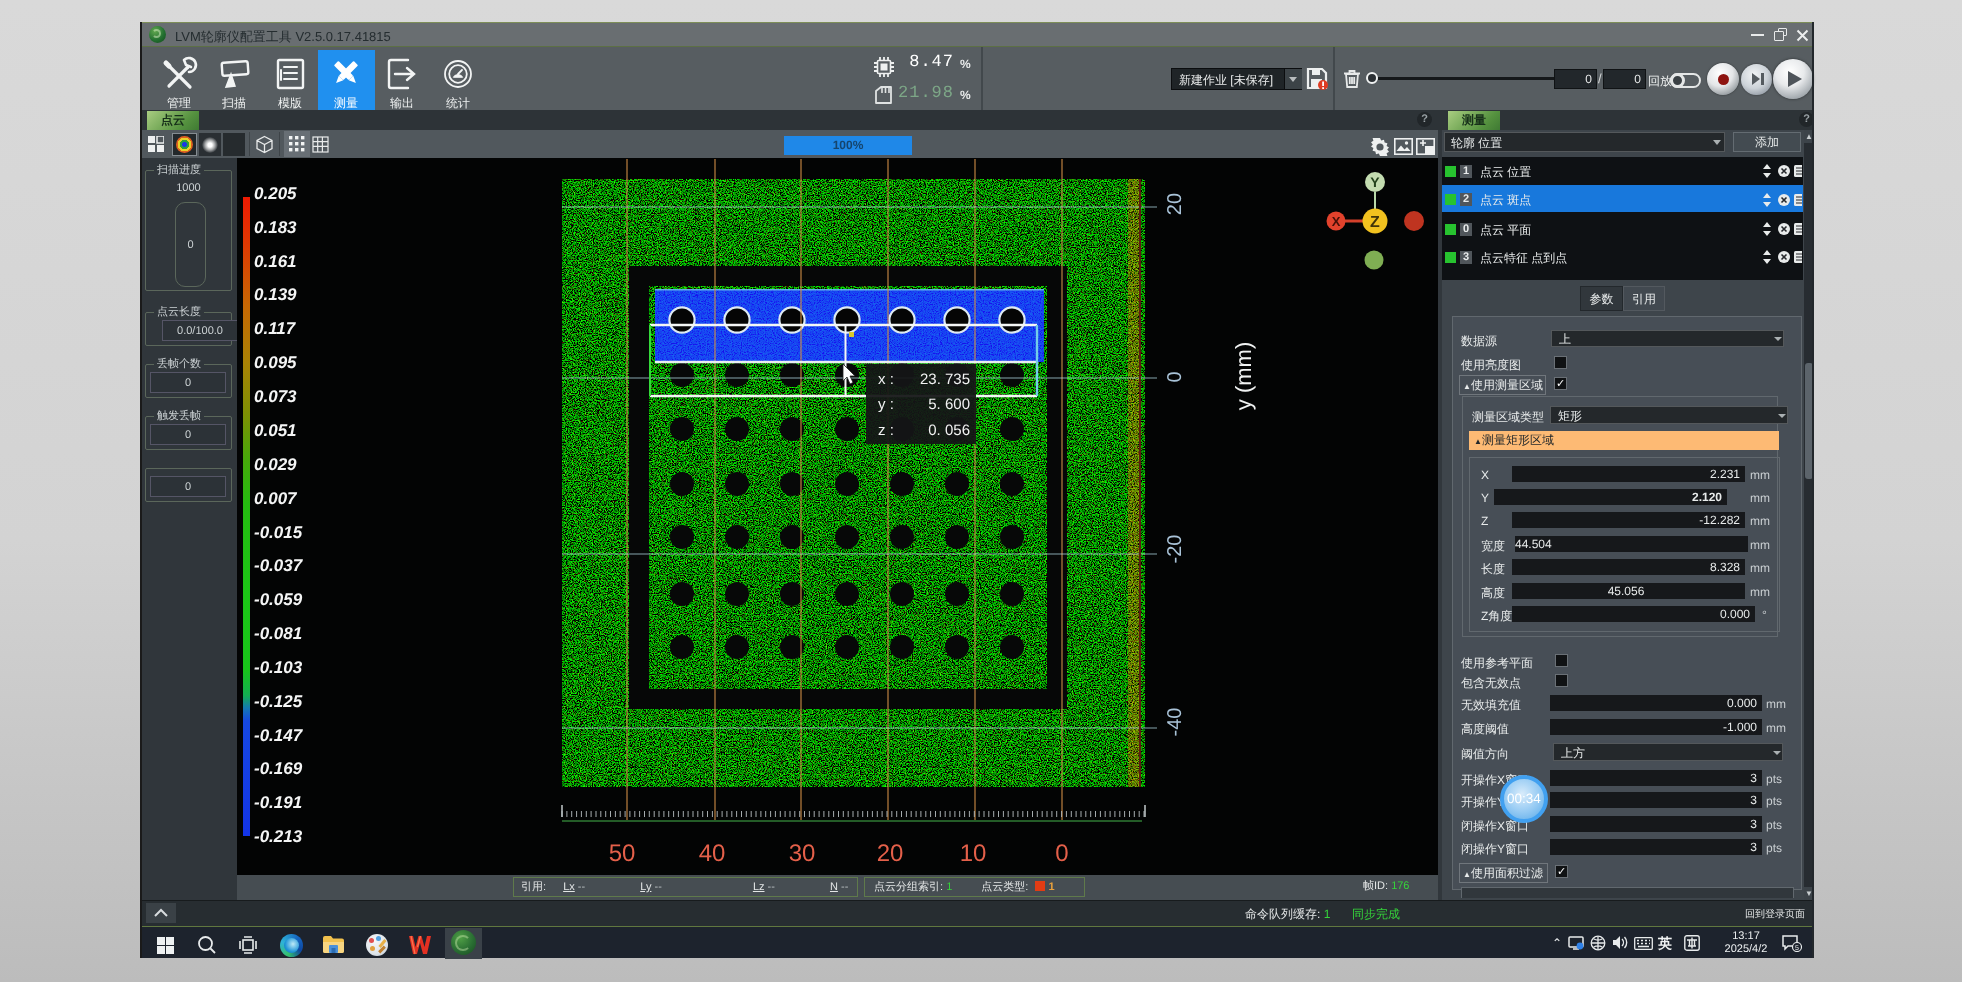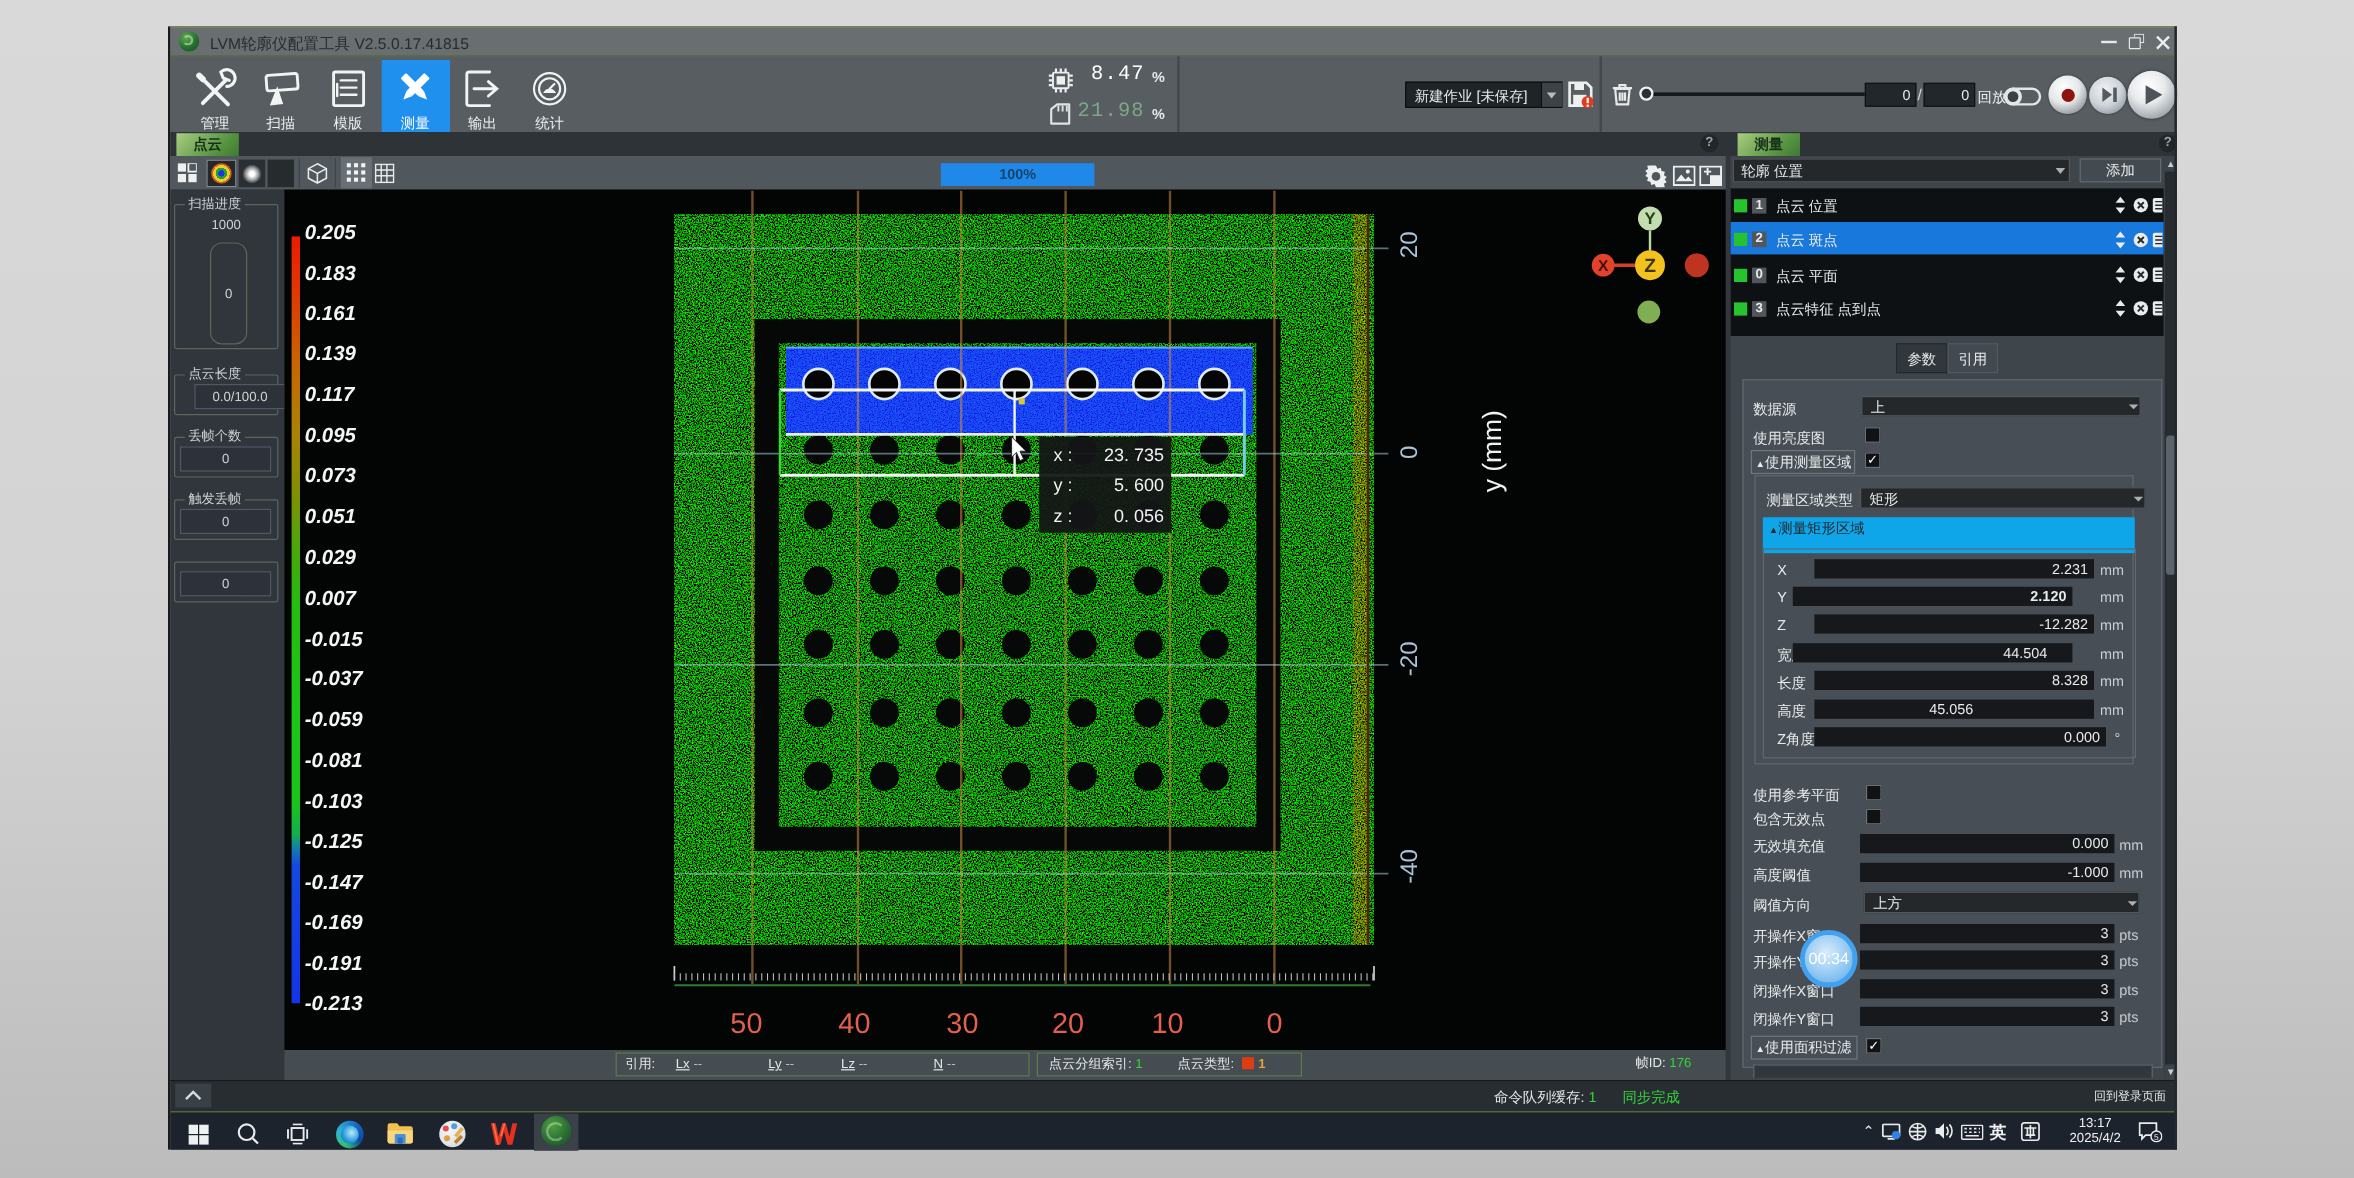--- a/index.html
+++ b/index.html
@@ -420,21 +420,21 @@
       <circle cx="1137" cy="102" r="9.5" fill="#7fae53"></circle>
     </g>
   </svg>
   </div>
 
   <div id="infostrip" class="abs" style="left:95px;top:853px;width:1201px;height:25px;background:#464d52;font-size:11px;color:#e4e7e7;">
     <div class="abs" style="left:276px;top:2px;width:345px;height:20px;border:1px solid #5f7a4b;line-height:19px;">
       <span style="margin-left:7px;">引用:</span>
       <span style="margin-left:14px;text-decoration:underline;">Lx</span> <span style="color:#b9bfc1;">--</span>
       <span style="margin-left:52px;text-decoration:underline;">Ly</span> <span style="color:#b9bfc1;">--</span>
-      <span style="text-decoration:underline;padding-left:36px;">Lz</span> <span style="color:#b9bfc1;">--</span>
+      <span style="margin-left:52px;text-decoration:underline;padding-left:36px;">Lz</span> <span style="color:#b9bfc1;">--</span>
       <span style="margin-left:52px;text-decoration:underline;">N</span> <span style="color:#b9bfc1;">--</span>
     </div>
     <div class="abs" style="left:627px;top:2px;width:221px;height:20px;border:1px solid #5f7a4b;line-height:19px;">
       <span style="margin-left:9px;">点云分组索引:</span> <span style="color:#35d43a;">1</span>
       <span style="margin-left:26px;">点云类型:</span>
       <span style="display:inline-block;width:10px;height:10px;background:#e03c14;vertical-align:-1px;margin-left:4px;"></span>
       <span style="color:#e8a03c;font-weight:bold;"> 1</span>
     </div>
     <div class="abs" style="left:1126px;top:4px;">帧ID: <span style="color:#35d43a;">176</span></div>
   </div>
@@ -522,33 +522,33 @@
       <div class="abs" style="left:101px;top:39px;width:13px;height:13px;background:#101214;border:1px solid #6a7076;"></div>
       <div class="abs" style="left:6px;top:58px;width:87px;height:20px;border:1px solid #70767c;line-height:19px;"><span style="margin-left:3px;font-size:8px;">▲</span>使用测量区域</div>
       <div class="abs" style="left:101px;top:60px;width:13px;height:13px;background:#101214;border:1px solid #6a7076;color:#fff;font-size:11px;text-align:center;line-height:13px;">✓</div>
 
       <div class="abs" style="left:9px;top:79px;width:316px;height:241px;border:1px solid #61686e;">
         <div class="abs" style="left:9px;top:12px;">测量区域类型</div>
         <div class="abs" style="left:87px;top:9px;width:238px;height:18px;background:#24282b;border:1px solid #54585b;">
           <span class="abs" style="left:7px;top:1px;">矩形</span>
           <div class="abs" style="left:227px;top:7px;width:0;height:0;border-left:4px solid transparent;border-right:4px solid transparent;border-top:4px solid #aab0b2;"></div>
         </div>
-        <div class="abs" style="left:6px;top:34px;width:310px;height:30px;background:#0ea5e9;color:#23282b;line-height:19px;"><span style="margin-left:5px;font-size:8px;">▲</span>测量矩形区域</div>
+        <div class="abs" style="left:6px;top:34px;width:310px;height:19px;background:#fdba74;color:#23282b;line-height:19px;"><span style="margin-left:5px;font-size:8px;">▲</span>测量矩形区域</div>
         <div class="abs" style="left:6px;top:60px;width:311px;height:175px;border:1px solid #61686e;">
           <div class="abs" style="left:11px;top:10px;">X</div>
           <div class="abs" style="left:42px;top:8px;width:233px;height:16px;background:#16181b;text-align:right;line-height:16px;padding-right:5px;">2.231</div>
           <div class="abs" style="left:280px;top:10px;color:#c9ced1;">mm</div>
           <div class="abs" style="left:11px;top:33px;">Y</div>
           <div class="abs" style="left:24px;top:31px;width:233px;height:16px;background:#16181b;text-align:right;line-height:16px;padding-right:5px;font-weight:bold;">2.120</div>
           <div class="abs" style="left:280px;top:33px;color:#c9ced1;">mm</div>
           <div class="abs" style="left:11px;top:56px;">Z</div>
           <div class="abs" style="left:42px;top:54px;width:233px;height:16px;background:#16181b;text-align:right;line-height:16px;padding-right:5px;">-12.282</div>
           <div class="abs" style="left:280px;top:56px;color:#c9ced1;">mm</div>
           <div class="abs" style="left:11px;top:80px;">宽度</div>
-          <div class="abs" style="left:24px;top:78px;width:233px;height:16px;background:#16181b;text-align:right;line-height:16px;padding-right:21px;">44.504</div>
+          <div class="abs" style="left:45px;top:78px;width:233px;height:16px;background:#16181b;text-align:left;line-height:16px;padding-right:21px;">44.504</div>
           <div class="abs" style="left:280px;top:80px;color:#c9ced1;">mm</div>
           <div class="abs" style="left:11px;top:103px;">长度</div>
           <div class="abs" style="left:42px;top:101px;width:233px;height:16px;background:#16181b;text-align:right;line-height:16px;padding-right:5px;">8.328</div>
           <div class="abs" style="left:280px;top:103px;color:#c9ced1;">mm</div>
           <div class="abs" style="left:11px;top:127px;">高度</div>
           <div class="abs" style="left:42px;top:125px;width:233px;height:16px;background:#16181b;text-align:center;line-height:16px;padding-right:5px;">45.056</div>
           <div class="abs" style="left:280px;top:127px;color:#c9ced1;">mm</div>
           <div class="abs" style="left:11px;top:150px;">Z角度</div>
           <div class="abs" style="left:42px;top:148px;width:243px;height:16px;background:#16181b;text-align:right;line-height:16px;padding-right:5px;">0.000</div>
           <div class="abs" style="left:292px;top:150px;color:#c9ced1;">°</div>

